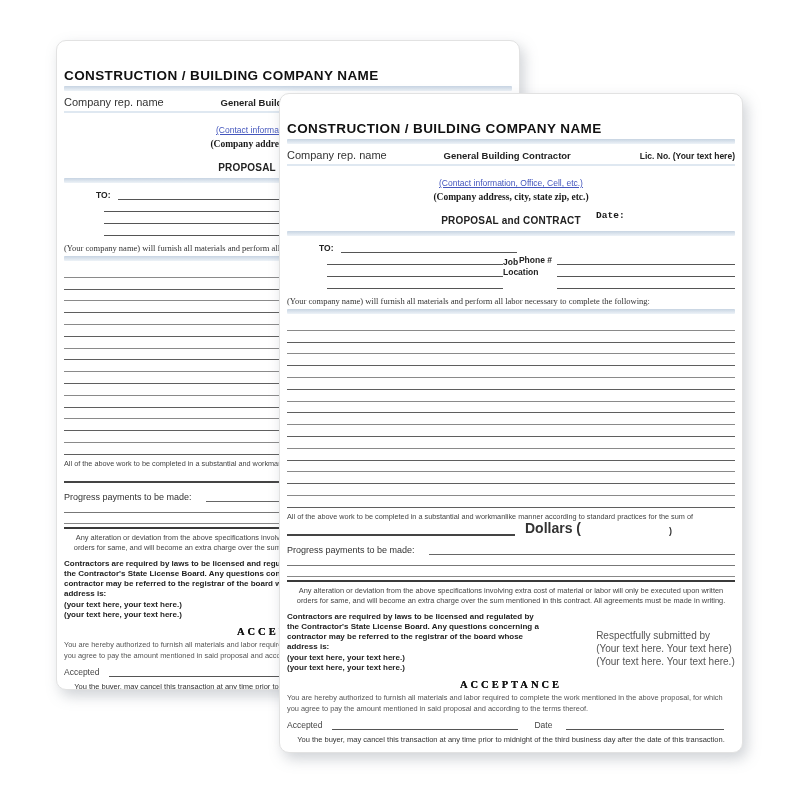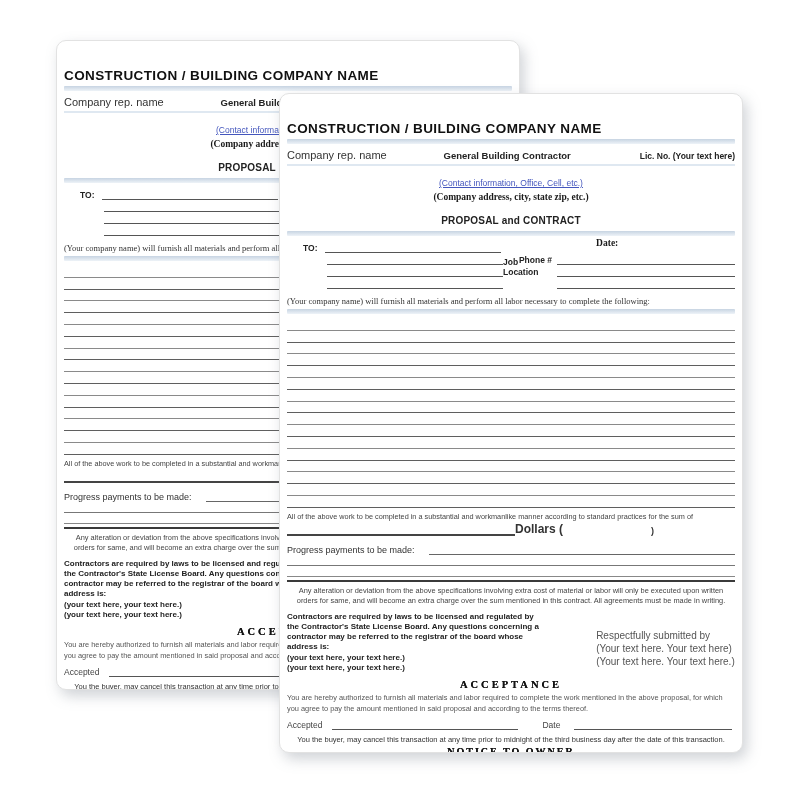--- a/index.html
+++ b/index.html
@@ -28,41 +28,41 @@
   .rep-row{display:flex;justify-content:space-between;align-items:baseline;margin-top:5px;}
   .rep-label{font-size:11px;color:#333;}
   .contractor-type{font-weight:bold;font-size:9.5px;color:#222;}
   .license{font-weight:bold;font-size:8.5px;color:#222;padding-left:12px;}
 
   .contact-link{margin-top:12px;text-align:center;font-size:8.5px;color:#4456bd;text-decoration:underline;}
   .address-line{margin-top:4px;text-align:center;font-family:"Liberation Serif",serif;font-weight:bold;font-size:9.5px;color:#1a1a1a;}
 
   .proposal-row{position:relative;margin-top:8px;text-align:center;}
   .form-title{font-weight:bold;font-size:10px;letter-spacing:.2px;color:#222;}
-  .date-label{position:absolute;left:69%;top:0;font-family:Liberation Serif, serif;font-weight:bold;font-size:9.5px;color:#1a1a1a;margin-top:28px;}
+  .date-label{position:absolute;left:69%;top:0;font-family:Liberation Mono, monospace;font-weight:bold;font-size:9.5px;color:#1a1a1a;}
 
   .to-section{margin-top:5px;}
   .to-row{display:flex;align-items:flex-end;height:12px;}
-  .to-label{width:22px;margin-left:16px;font-weight:bold;font-size:8.5px;color:#222;}
+  .to-label{width:22px;margin-left:32px;font-weight:bold;font-size:8.5px;color:#222;}
   .to-indent{width:40px;flex:none;}
   .wline{width:176px;flex:none;border-bottom:1.5px solid #555;}
   .rspacer{flex:1;}
   .rlabel{font-weight:bold;font-size:8.5px;color:#222;margin-right:5px;}
   .rline-field{width:178px;flex:none;border-bottom:1.5px solid #555;}
 
   .furnish-text{margin-top:7px;font-family:"Liberation Serif",serif;font-size:8.5px;color:#333;}
 
   .ruled{margin-top:5px;}
   .rline{height:10.8px;border-bottom:1px solid #8a8a8a;}
   .rline:nth-child(even){border-bottom:1.8px solid #5f5f5f;}
 
   .completion-text{margin-top:4px;font-size:7.3px;color:#444;}
   .dollars-row{display:flex;align-items:flex-end;height:15px;}
   .sum-line{width:228px;flex:none;border-bottom:2px solid #444;}
-  .dollars-label{font-weight:bold;font-size:12px;color:#333;}
+  .dollars-label{margin-left:10px;font-weight:bold;font-size:14px;color:#333;}
   .dollars-gap{width:88px;flex:none;}
   .dollars-close{font-weight:bold;font-size:9px;color:#333;}
 
   .progress-row{display:flex;align-items:flex-end;margin-top:7px;height:12px;}
   .progress-label{font-size:9px;color:#333;}
   .progress-line{flex:1;margin-left:14px;border-bottom:1.5px solid #666;}
 
   .fline{height:10px;border-bottom:1.5px solid #777;}
   .fline+.fline{border-bottom-color:#888;}
   .thick-divider{margin-top:3px;border-bottom:2px solid #3a3a3a;}
@@ -73,21 +73,21 @@
   .contractor-left{width:58%;font-weight:bold;font-size:8px;line-height:1.28;color:#222;}
   .contractor-right{margin-left:auto;width:31%;padding-top:17px;font-size:10px;line-height:1.3;color:#555;}
 
   .display-heading{margin-top:6px;text-align:center;font-family:"Liberation Serif",serif;font-weight:bold;font-size:10.5px;letter-spacing:3px;color:#141414;text-shadow:0 0 .4px #141414;}
   .display-heading.small{margin-top:2px;font-size:10px;letter-spacing:2px;}
 
   .acceptance-text{margin-top:3px;font-size:7.4px;line-height:1.45;color:#555;}
 
   .accepted-row{display:flex;align-items:flex-end;height:13px;margin-top:2px;font-size:8.5px;color:#444;}
   .accepted-line{width:186px;flex:none;margin-left:10px;border-bottom:1.5px solid #555;}
-  .date-label-2{margin-left:24px;}
+  .date-label-2{margin-left:16px;}
   .date-line{width:158px;flex:none;margin-left:14px;border-bottom:1.5px solid #555;}
 
   .cancel-text{margin-top:5px;text-align:center;font-size:7.5px;color:#333;}
 </style>
 </head>
 <body>
 
 <div class="scene">
   <div class="page back">
   <div class="page-inner">
@@ -313,17 +313,16 @@
     <div class="acceptance-text">You are hereby authorized to furnish all materials and labor required to complete the work mentioned in the above proposal, for which you agree to pay the amount mentioned in said proposal and according to the terms thereof.</div>
 
     <div class="accepted-row">
       <span>Accepted</span>
       <span class="accepted-line"></span>
       <span class="date-label-2">Date</span>
       <span class="date-line"></span>
     </div>
 
     <div class="cancel-text">You the buyer, may cancel this transaction at any time prior to midnight of the third business day after the date of this transaction.</div>
-    <div class="display-heading small">NOTICE TO OWNER</div>
 
   </div>
 </div>
 </div>
 
 </body></html>

